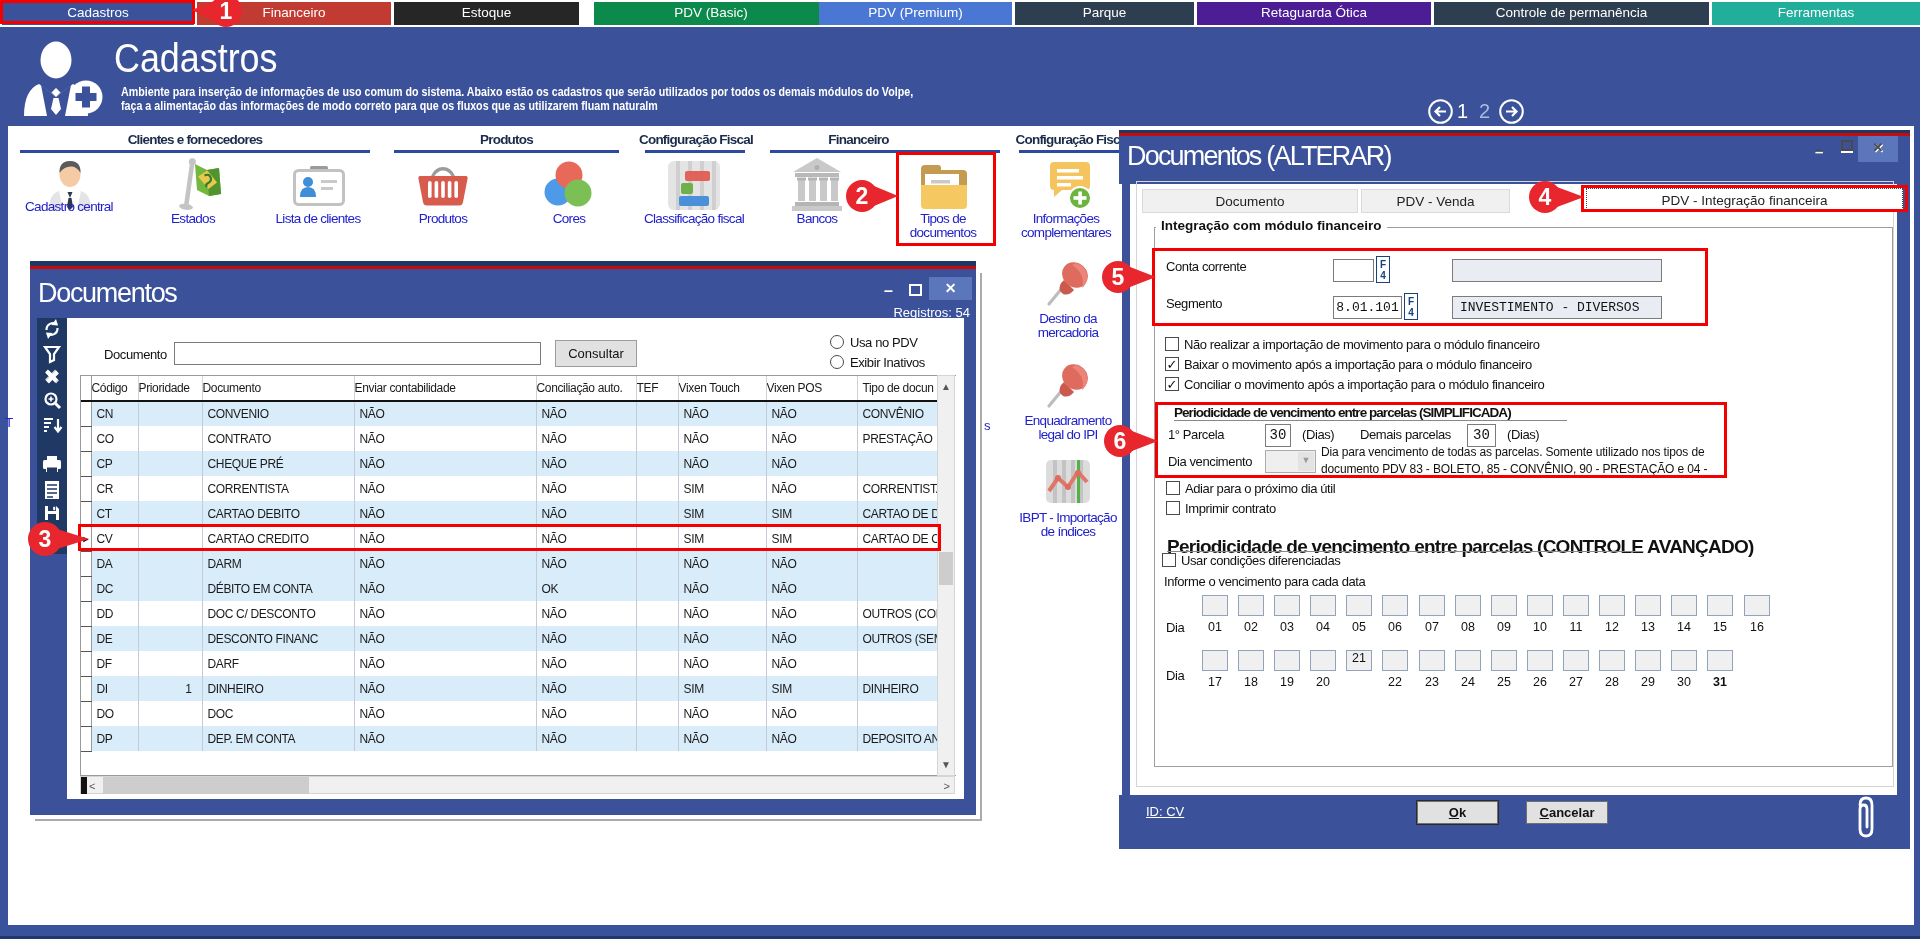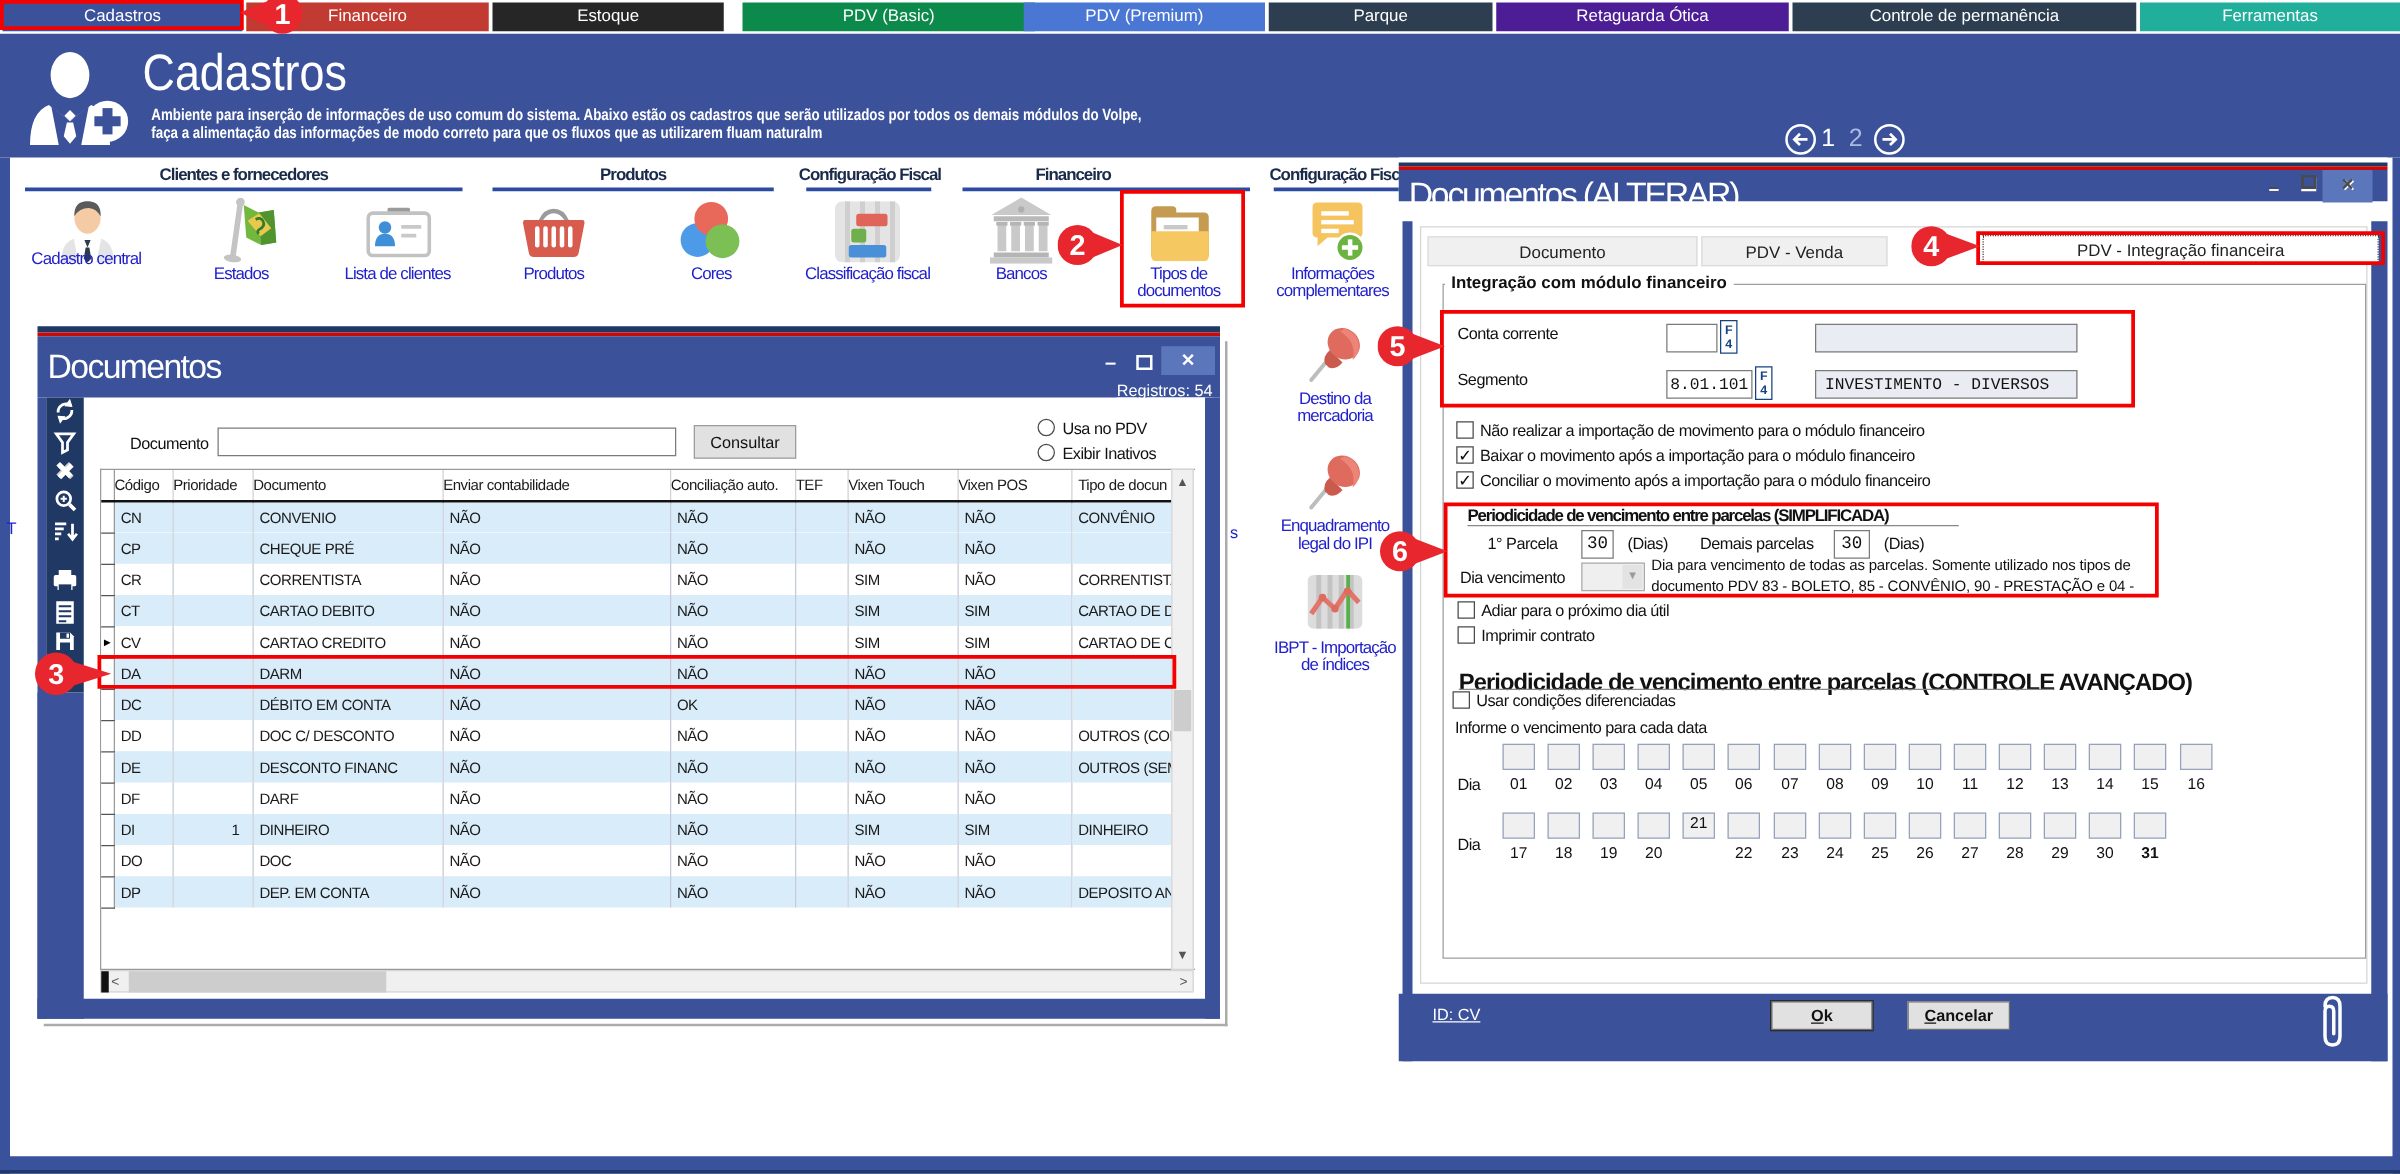--- a/index.html
+++ b/index.html
@@ -337,20 +337,32 @@
             <td>CN</td>
             <td></td>
             <td>CONVENIO</td>
             <td>NÃO</td>
             <td>NÃO</td>
             <td></td>
             <td>NÃO</td>
             <td>NÃO</td>
             <td>CONVÊNIO</td>
           </tr>
+      <tr>
+            <td class="sel"></td>
+            <td>CO</td>
+            <td></td>
+            <td>CONTRATO</td>
+            <td>NÃO</td>
+            <td>NÃO</td>
+            <td></td>
+            <td>NÃO</td>
+            <td>NÃO</td>
+            <td>PRESTAÇÃO</td>
+          </tr>
       <tr class="b">
             <td class="sel"></td>
             <td>CP</td>
             <td></td>
             <td>CHEQUE PRÉ</td>
             <td>NÃO</td>
             <td>NÃO</td>
             <td></td>
             <td>NÃO</td>
             <td>NÃO</td>
@@ -502,21 +514,21 @@
     <div class="abs" style="left:0;top:0;width:6px;height:17px;background:#111;"></div>
     <div class="abs" style="left:8px;top:3px;color:#555;font-size:11px;">&lt;</div>
     <div class="abs" style="left:22px;top:0px;width:206px;height:17px;background:#CDCDCD;"></div>
     <div class="abs" style="right:4px;top:3px;color:#555;font-size:11px;">&gt;</div>
   </div>
 </div>
 
 <div class="abs" style="left:1119px;top:126px;width:791px;height:723px;background:#fff;">
   <div class="abs winline1" style="left:0;top:4px;width:791px;height:3px;"></div>
   <div class="abs winline2" style="left:0;top:7px;width:791px;height:3px;"></div>
-  <div class="abs titlebar" style="left:0;top:10px;width:791px;height:25px;">
+  <div class="abs titlebar" style="left:0;top:10px;width:791px;height:48px;">
     <div class="wtitle abs" style="left:8px;top:5px;font-size:27px;letter-spacing:-1.8px;">Documentos (ALTERAR)</div>
     <div class="abs" style="left:696px;top:5px;width:16px;height:16px;color:#4a4a4a;font-size:15px;font-weight:bold;text-shadow:0 2px 0 #fff;">–</div>
     <div class="abs" style="left:722px;top:4px;width:12px;height:11px;border:2px solid #4a4a4a;box-shadow:0 2px 0 #fff;"></div>
     <div class="abs" style="left:739px;top:0px;width:40px;height:26px;background:#5C76BB;color:#4a4a4a;text-align:center;line-height:24px;font-size:13px;font-weight:bold;text-shadow:1px 1px 0 #fff;">✕</div>
   </div>
 
   <div class="abs" style="left:3px;top:51px;width:8px;height:672px;background:#3B529B;"></div>
   <div class="abs" style="left:778px;top:51px;width:13px;height:672px;background:#3B529B;"></div>
 
   <div class="abs" style="left:17px;top:55px;width:758px;height:606px;border:1px solid #D5D5D5;"></div>
@@ -539,21 +551,21 @@
 
   <div class="cb" style="left:46px;top:211px;"></div>
   <div class="lbl" style="left:65px;top:211px;">Não realizar a importação de movimento para o módulo financeiro</div>
   <div class="cb" style="left:46px;top:231px;">✓</div>
   <div class="lbl" style="left:65px;top:231px;">Baixar o movimento após a importação para o módulo financeiro</div>
   <div class="cb" style="left:46px;top:251px;">✓</div>
   <div class="lbl" style="left:65px;top:251px;">Conciliar o movimento após a importação para o módulo financeiro</div>
 
   <div class="lbl" style="left:55px;top:279px;font-weight:bold;font-size:13.5px;letter-spacing:-0.95px;">Periodicidade de vencimento entre parcelas (SIMPLIFICADA)</div>
   <div class="abs" style="left:55px;top:294px;width:393px;height:1px;background:#888;"></div>
-  <div class="lbl" style="left:49px;top:301px;margin-left:22px;">1° Parcela</div>
+  <div class="lbl" style="left:49px;top:301px;">1° Parcela</div>
   <div class="tbox mono" style="left:146px;top:298px;width:26px;height:23px;font-size:14px;line-height:21px;text-align:center;color:#111;">30</div>
   <div class="lbl" style="left:183px;top:301px;">(Dias)</div>
   <div class="lbl" style="left:241px;top:301px;">Demais parcelas</div>
   <div class="tbox mono" style="left:348px;top:298px;width:29px;height:23px;font-size:14px;line-height:21px;text-align:center;color:#111;">30</div>
   <div class="lbl" style="left:388px;top:301px;">(Dias)</div>
   <div class="lbl" style="left:49px;top:328px;">Dia vencimento</div>
   <div class="abs" style="left:146px;top:324px;width:51px;height:23px;background:#EFEFEF;border:1px solid #ABABAB;">
     <div class="abs" style="right:1px;top:1px;width:16px;height:19px;background:#E3E3E3;color:#999;text-align:center;line-height:17px;font-size:9px;">▼</div>
   </div>
   <div class="lbl" style="left:202px;top:319px;font-size:12px;letter-spacing:-0.15px;">Dia para vencimento de todas as parcelas. Somente utilizado nos tipos de</div>

